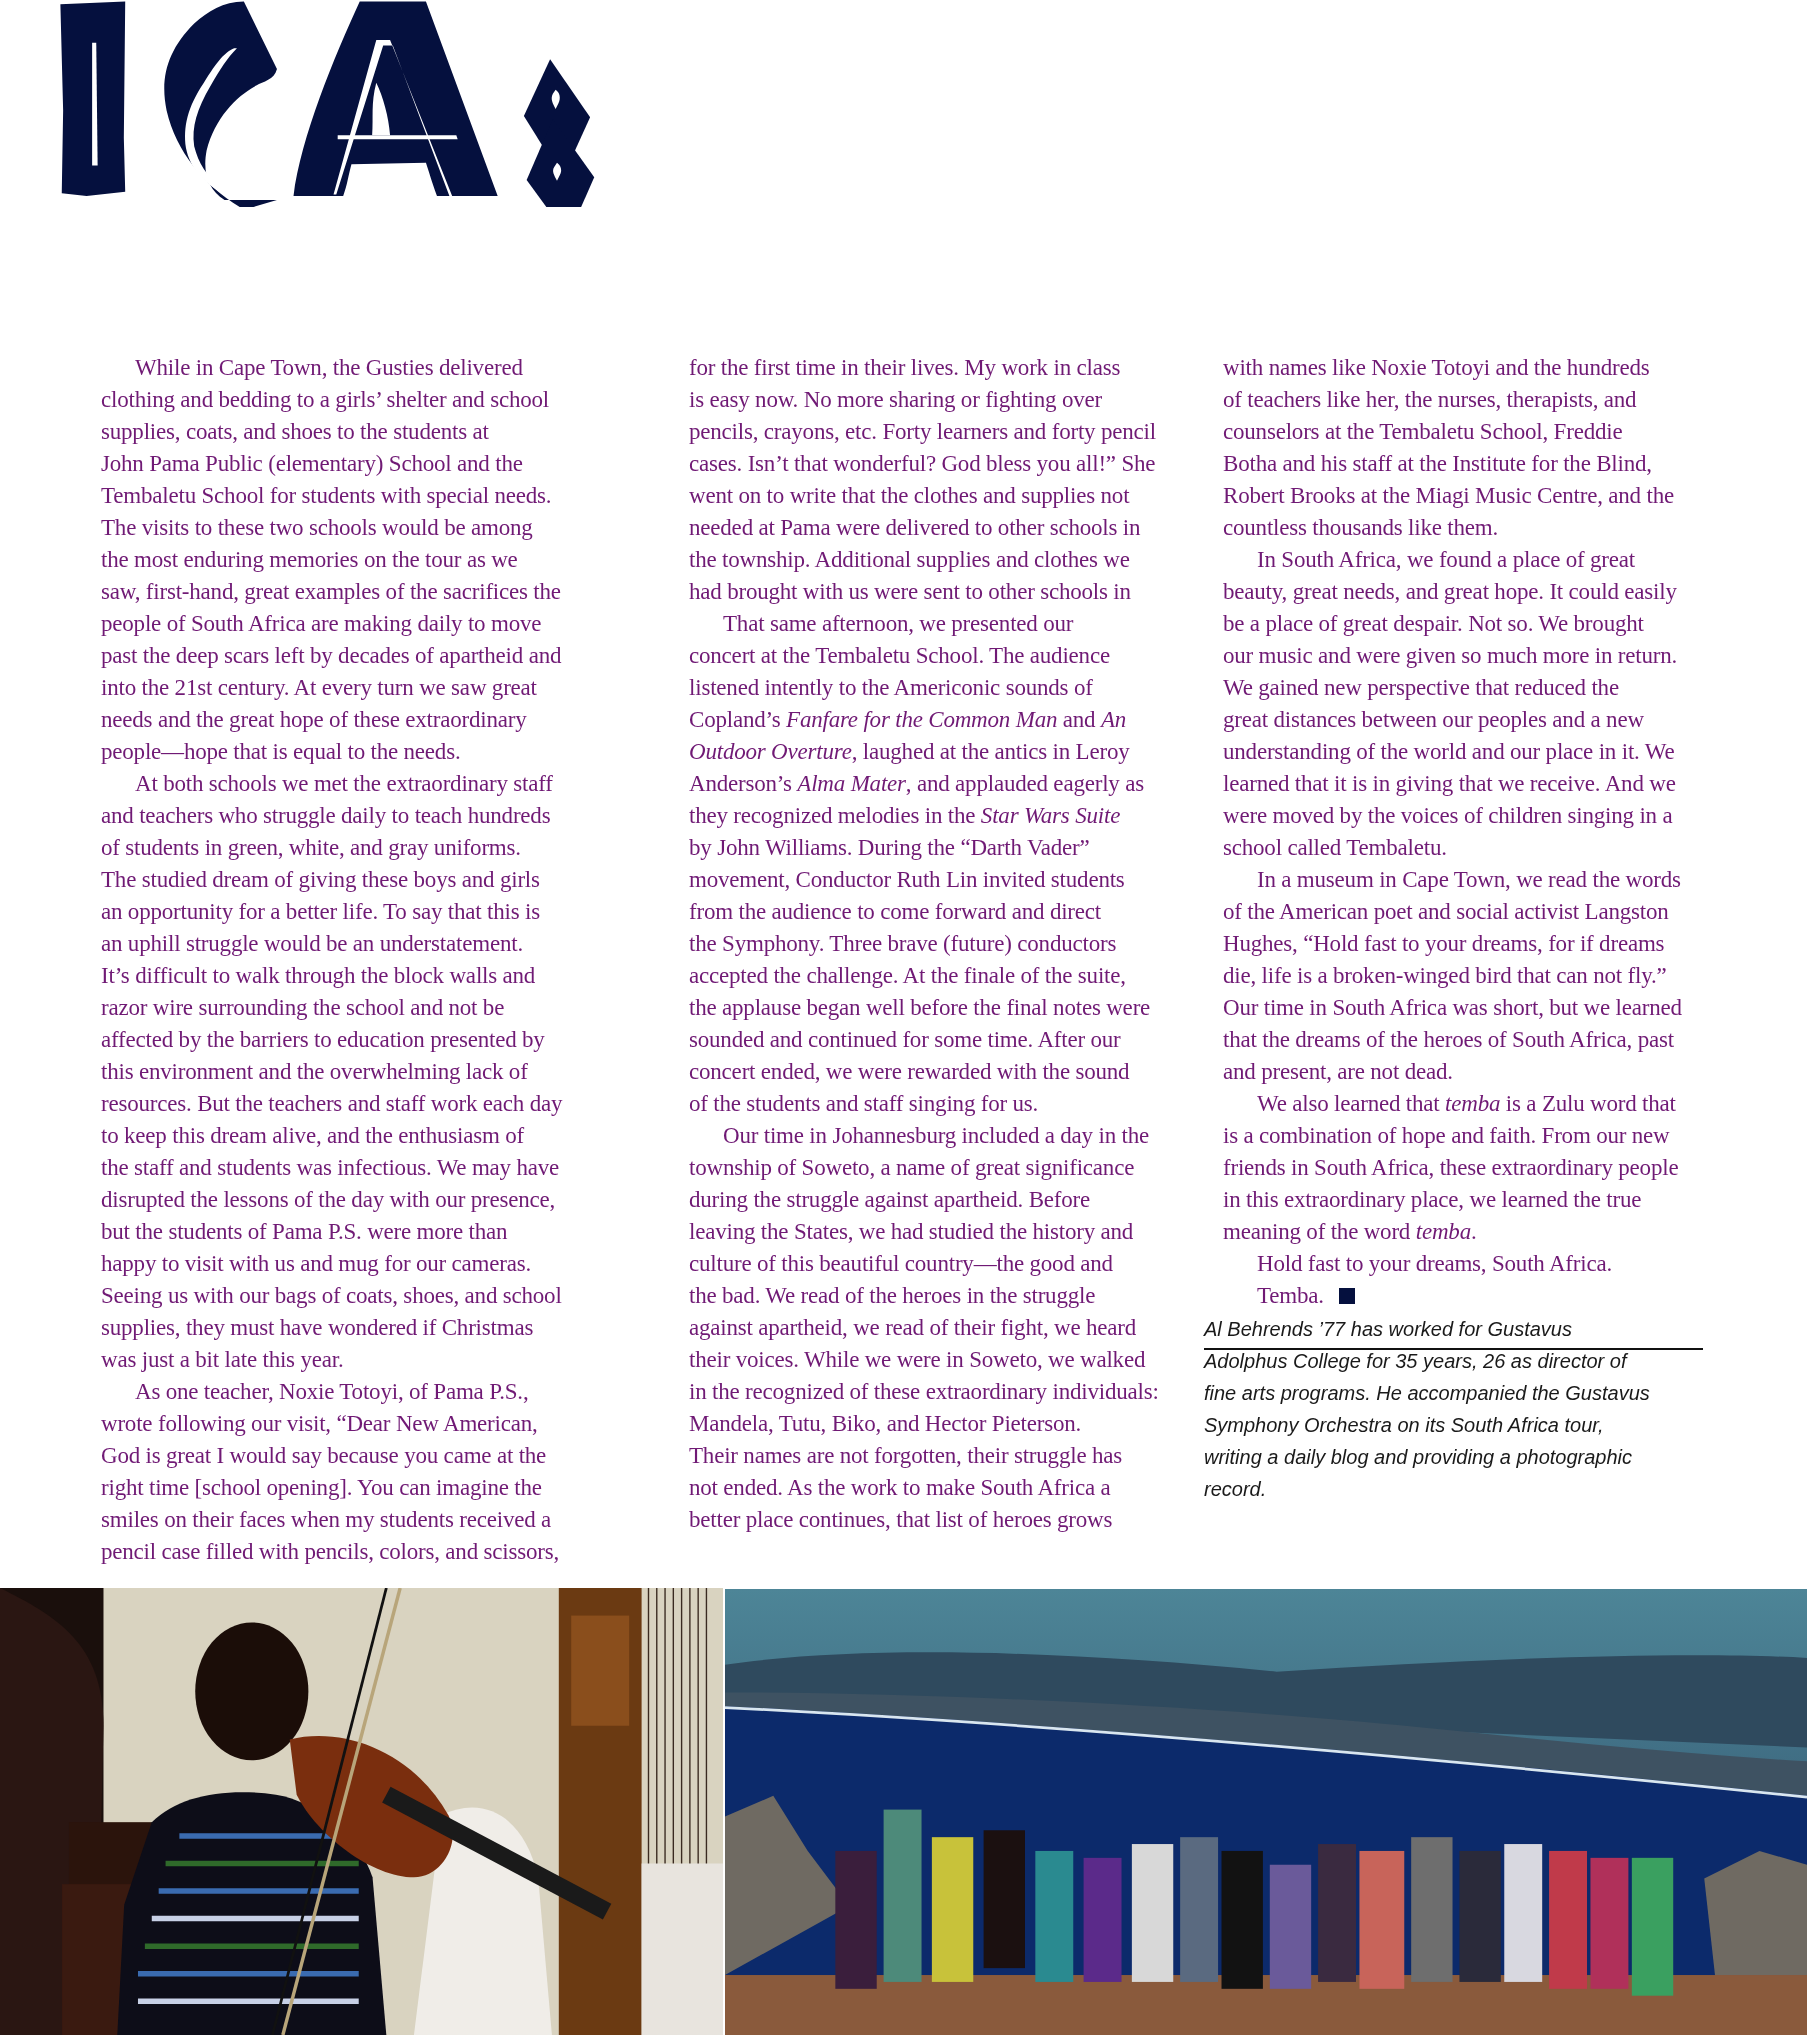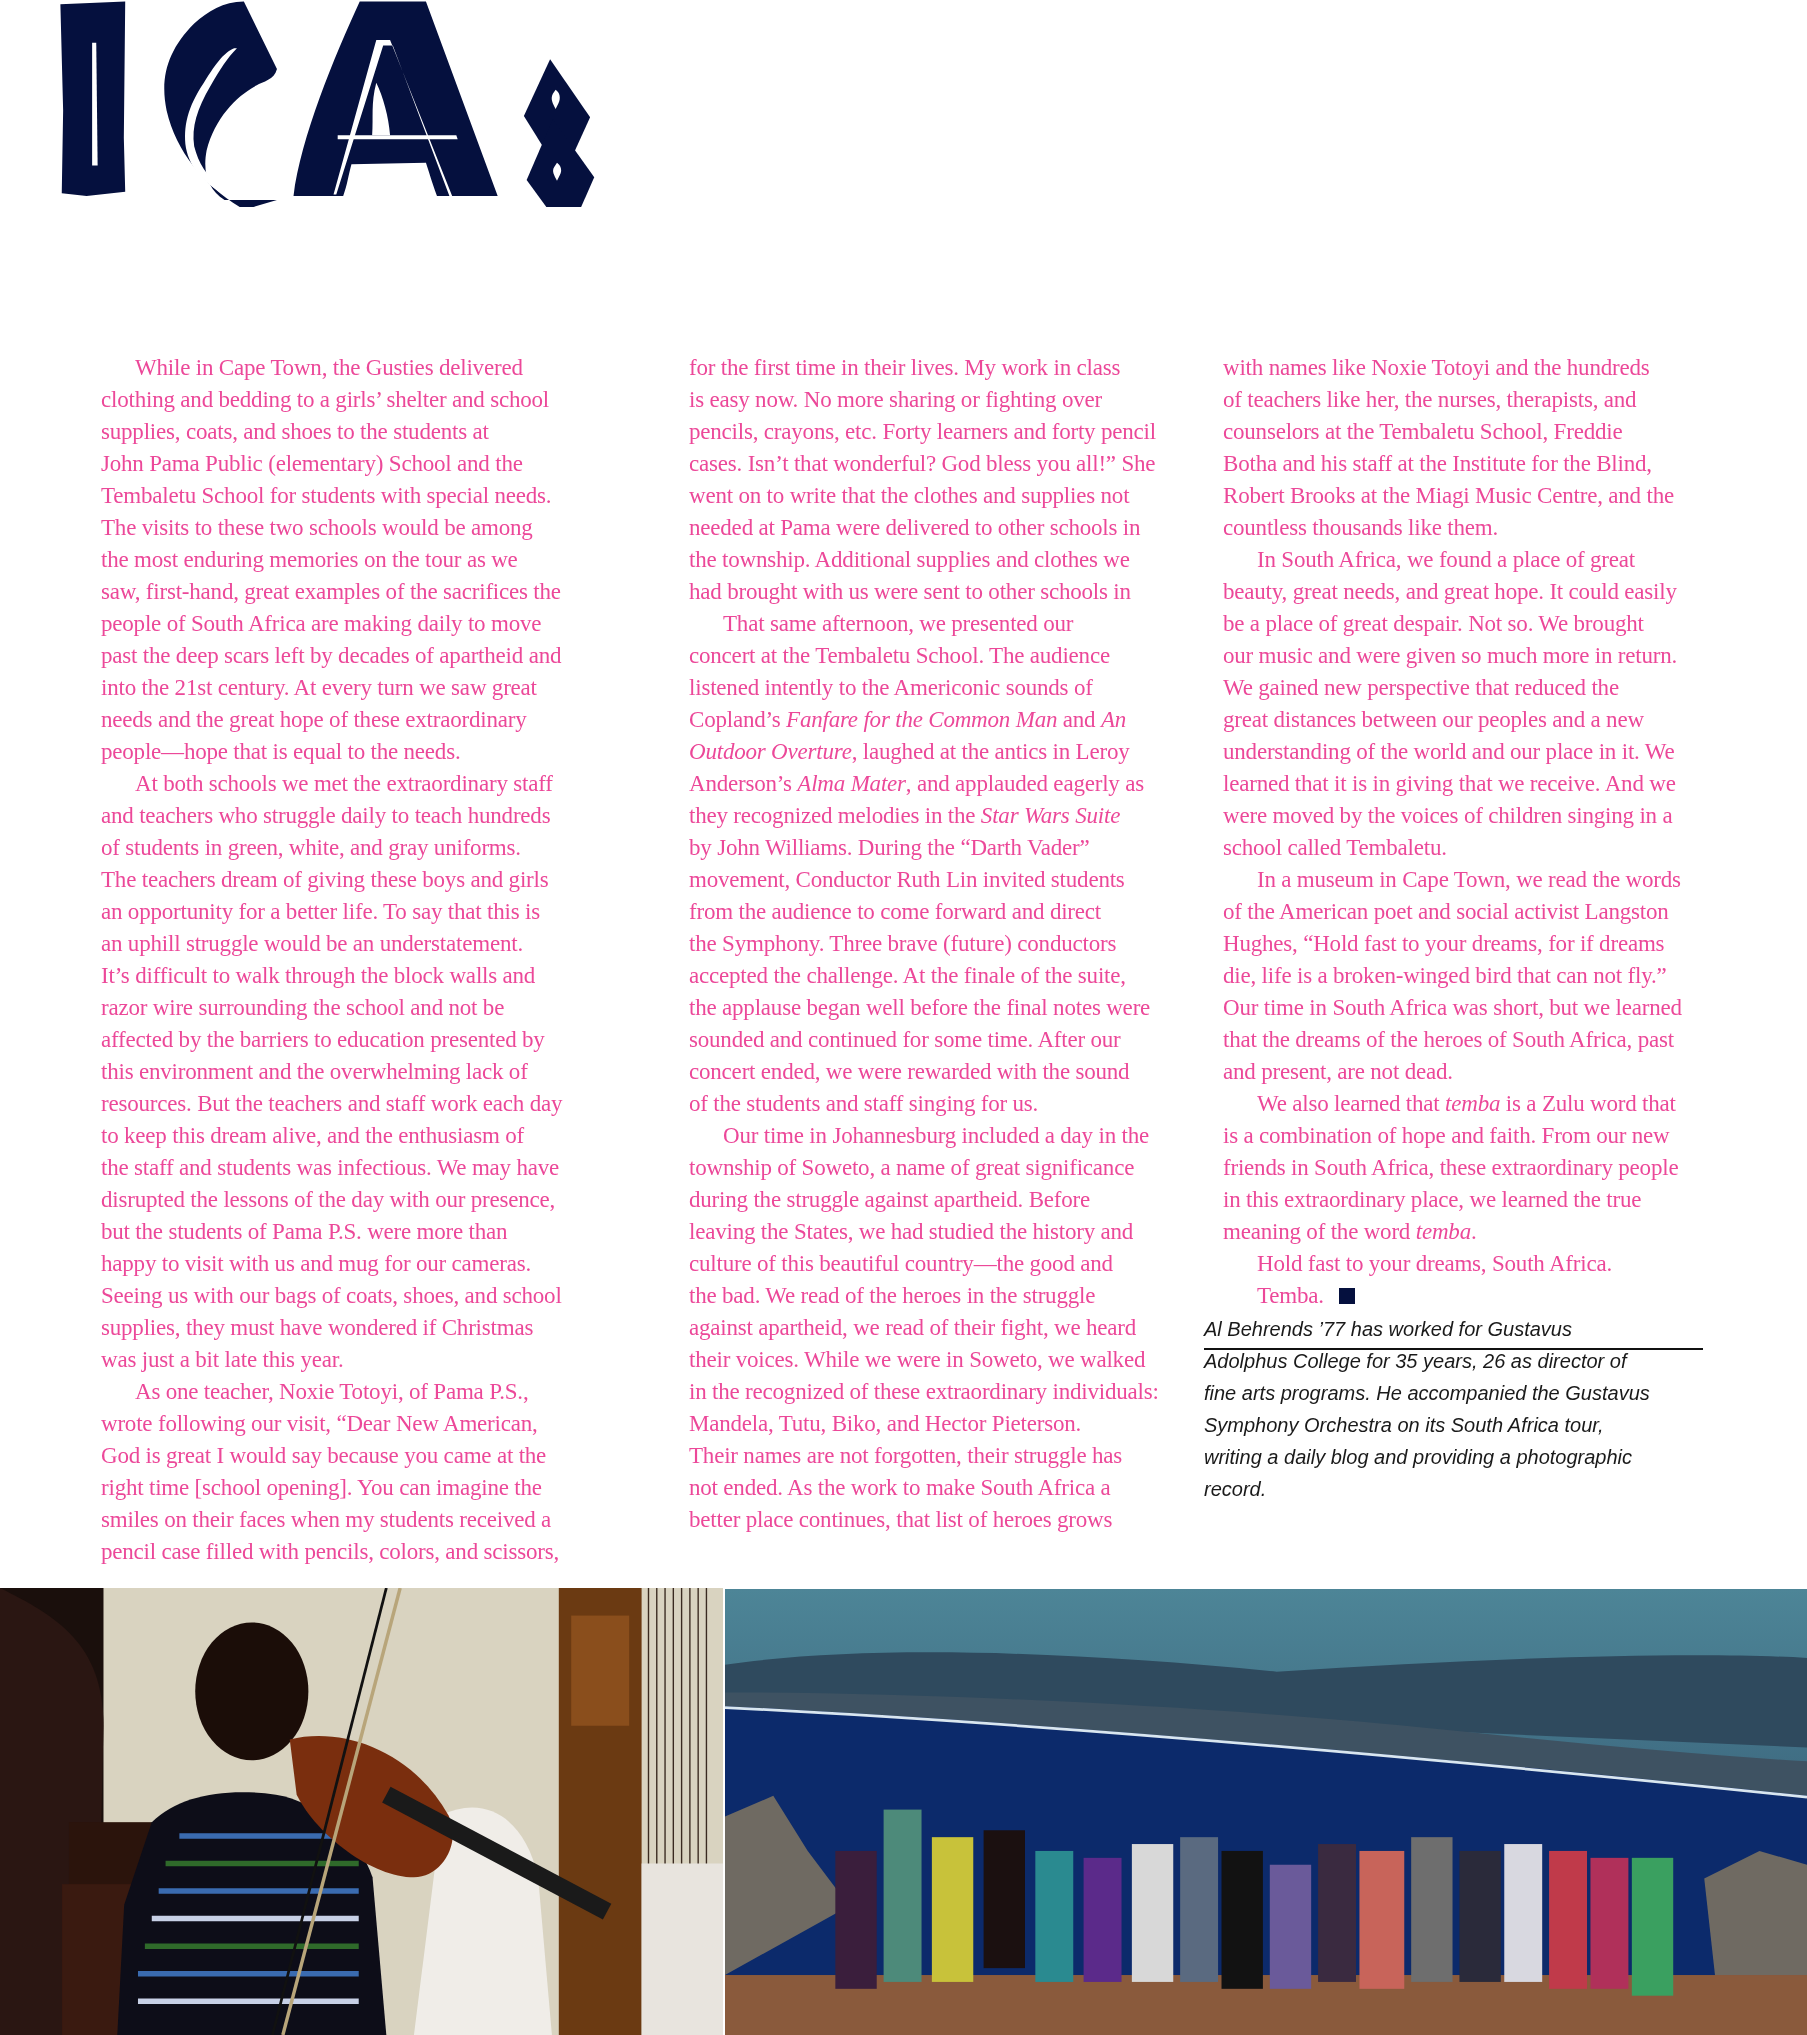--- a/index.html
+++ b/index.html
@@ -3,21 +3,21 @@
 <meta charset="utf-8">
 <style>
   html, body { margin: 0; padding: 0; background: #ffffff; }
   body { width: 1807px; height: 2035px; position: relative; overflow: hidden; }
 
   .title-mark { position: absolute; left: 59px; top: 0px; width: 538px; height: 207px; }
 
   .col {
     position: absolute; top: 352px; width: 503px;
     font-family: "Liberation Serif", "DejaVu Serif", serif;
-    font-size: 23px; line-height: 32px; color: #ec4899;
+    font-size: 23px; line-height: 32px; color: #701a75;
     letter-spacing: -0.2px;
   }
   .col1 { left: 101px; }
   .col2 { left: 689px; }
   .col3 { left: 1204px; width: 503px; margin-left: 19px; }
   .line { display: block; white-space: nowrap; }
   .indent { padding-left: 34px; }
   .col em { font-style: italic; }
 
   .endmark {
@@ -74,21 +74,21 @@
     <span class="line">the most enduring memories on the tour as we</span>
     <span class="line">saw, first-hand, great examples of the sacrifices the</span>
     <span class="line">people of South Africa are making daily to move</span>
     <span class="line">past the deep scars left by decades of apartheid and</span>
     <span class="line">into the 21st century. At every turn we saw great</span>
     <span class="line">needs and the great hope of these extraordinary</span>
     <span class="line">people—hope that is equal to the needs.</span>
     <span class="line indent">At both schools we met the extraordinary staff</span>
     <span class="line">and teachers who struggle daily to teach hundreds</span>
     <span class="line">of students in green, white, and gray uniforms.</span>
-    <span class="line">The teachers dream of giving these boys and girls</span>
+    <span class="line">The studied dream of giving these boys and girls</span>
     <span class="line">an opportunity for a better life. To say that this is</span>
     <span class="line">an uphill struggle would be an understatement.</span>
     <span class="line">It’s difficult to walk through the block walls and</span>
     <span class="line">razor wire surrounding the school and not be</span>
     <span class="line">affected by the barriers to education presented by</span>
     <span class="line">this environment and the overwhelming lack of</span>
     <span class="line">resources. But the teachers and staff work each day</span>
     <span class="line">to keep this dream alive, and the enthusiasm of</span>
     <span class="line">the staff and students was infectious. We may have</span>
     <span class="line">disrupted the lessons of the day with our presence,</span>

